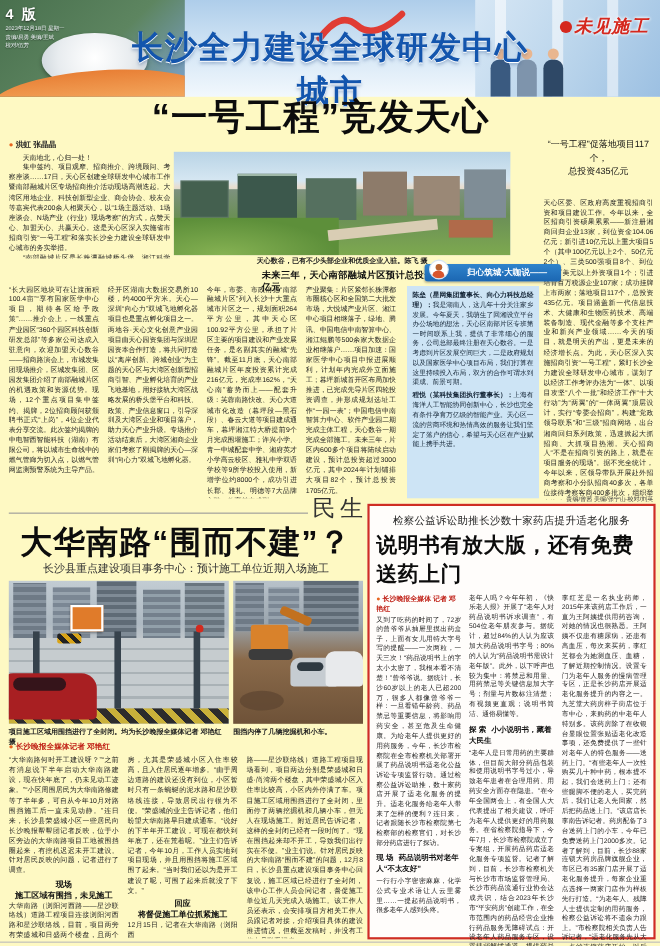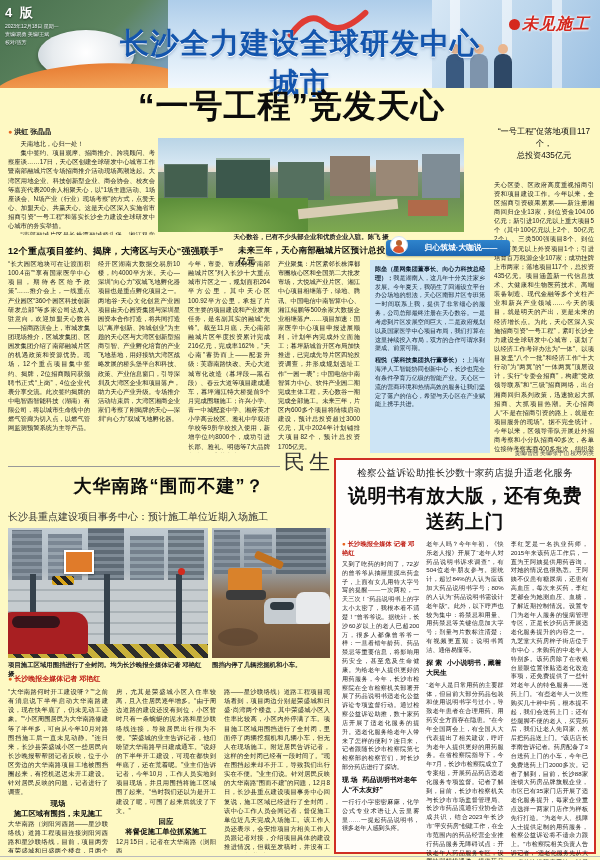--- a/index.html
+++ b/index.html
@@ -38,29 +38,29 @@
   .avatar{position:absolute;left:4px;top:-4px;width:16px;height:16px;border-radius:50%;background:#fff;overflow:hidden;border:1px solid #d7e6f4;}
   .avatar::before{content:"";position:absolute;left:4.5px;top:2.5px;width:6px;height:6px;border-radius:50%;background:#b8622f;}
   .avatar::after{content:"";position:absolute;left:2px;top:9px;width:11px;height:7px;border-radius:5px 5px 0 0;background:#d8552e;}
   .quote-box{left:370px;top:260px;width:120px;height:193px;background:#cde4f5;padding:5px 5px;box-sizing:border-box;}
   .quote-box .bt{font-size:6.1px;color:#123;}
   .qname{font-weight:bold;}
   
   .divider-line{left:8px;top:466px;width:272px;height:1px;background:#999;}
   .section-label{left:284px;top:448px;width:50px;font-size:21px;color:#333;letter-spacing:4px;font-weight:500;}
   .editors{right:6px;top:450px;width:210px;text-align:right;font-size:5.5px;color:#444;}
-  .ms-headline{left:8px;top:474px;width:322px;text-align:center;font-size:18px;font-weight:900;color:#0d0d0d;letter-spacing:1px;}
-  .ms-subhead{left:8px;top:510px;width:322px;text-align:left;font-size:10px;color:#333;}
+  .ms-headline{left:8px;top:474px;width:322px;text-align:center;font-size:29px;font-weight:900;color:#0d0d0d;letter-spacing:1px;}
+  .ms-subhead{left:8px;top:510px;width:322px;text-align:center;font-size:10px;color:#333;}
   .ms-photo1{left:8px;top:528px;width:200px;height:130px;background:linear-gradient(180deg,#c2ccd3 0%,#aeb9c2 30%,#c6cbce 45%);overflow:hidden;}
   .ms-photo2{left:212px;top:528px;width:118px;height:130px;background:linear-gradient(180deg,#b8c2ca 0%,#9aa5ae 30%,#8a6a4a 55%,#6e5238 100%);overflow:hidden;}
   .m-sub{display:block;text-align:center;font-weight:900;font-size:7.4px;color:#0d0d0d;}
   
   .red-box{left:334px;top:458px;width:262px;height:396px;border:2px solid #cf2e24;background:#fffdfb;box-sizing:border-box;padding:5px 6px;}
   .ph-kicker{text-align:center;font-size:9.5px;color:#222;margin-top:2px;letter-spacing:.3px;}
-  .ph-headline{text-align:center;font-size:19px;font-weight:900;color:#0c0c0c;margin:3px 0 5px;letter-spacing:.5px;}
+  .ph-headline{text-align:left;font-size:19px;font-weight:900;color:#0c0c0c;margin:3px 0 5px;letter-spacing:.5px;}
   .ph-cols{display:flex;gap:7px;height:330px;overflow:hidden;}
   .ph-col{flex:1;overflow:hidden;}
   .ph-col .bt{font-size:6.1px;}
   .ph-byline{color:#c02016;font-weight:bold;font-size:6.3px;margin-bottom:2px;}
   .p-sub{font-weight:900;font-size:6.8px;color:#0d0d0d;margin:3px 0;text-align:left;}
   .p-sub .lbl{letter-spacing:2px;margin-right:3px;}
   .bottom-rule{left:0;top:856px;width:600px;height:1px;background:#bbb;}
 </style>
 </head>
 <body>
@@ -115,21 +115,20 @@
     <div class="bld" style="left:250px;top:62px;width:40px;height:16px;background:#b06a4a"></div>
   </div>
   <div class="abs caption" style="left:158px;top:233px;width:306px">天心数谷，已有不少头部企业和优质企业入驻。陈飞 摄</div>
 
   <div class="abs clip" style="left:494px;top:126px;width:100px;height:328px">
     <div class="sidebar-title">“一号工程”促落地项目117个，</div>
     <div class="sidebar-title" style="margin-bottom:18px">总投资435亿元</div>
     <div class="bt ind">天心区委、区政府高度重视招商引资和项目建设工作。今年以来，全区招商引资硕果累累——新注册湘商回归企业13家，到位资金104.06亿元；新引进10亿元以上重大项目5个（其中100亿元以上2个、50亿元2个）、三类500强项目8个、到位600万美元以上外资项目1个；引进培育百万税源企业107家；成功挂牌上市两家；落地项目117个，总投资435亿元。项目涵盖新一代信息技术、大健康和生物医药技术、高端装备制造、现代金融等多个支柱产业和新兴产业领域……今天的项目，就是明天的产出，更是未来的经济增长点。为此，天心区深入实施招商引资“一号工程”，紧盯长沙全力建设全球研发中心城市，谋划了以经济工作考评办法为“一体”、以项目攻坚“八个一批”和经济工作“十大行动”为“两翼”的“一体两翼”顶层设计，实行“专委会招商”，构建“党政领导联系”和“三级”招商网络，出台湘商回归系列政策，迅速掀起大抓招商、大抓项目热潮。天心招商人“不是在招商引资的路上，就是在项目服务的现场”。据不完全统计，今年以来，区领导带队开展赴外招商考察和小分队招商40多次，各单位接待考察客商400多批次，组织举办湘商回归恳谈会、大湾区商协会专场活动20多场。“家乡人不应仅关心企业飞得高不高，更关心飞得累不累。”天心区相关负责人表示，将以最大的诚意、最快的速度、最高的礼遇，让企业放心扎根天心、赢在天心。</div>
   </div>
 
-  <div class="abs mid-sub" style="left:8px;top:245px;width:224px">12个重点项目签约、揭牌，大湾区与天心“强强联手”</div>
   <div class="abs mid-sub" style="left:238px;top:245px;width:186px;font-size:8.4px">未来三年，天心南部融城片区预计总投资超3000亿元</div>
   <div class="abs ribbon">
     <div class="avatar"></div>
     <span style="margin-left:26px">归心筑城·大咖说——</span>
   </div>
 
   <div class="abs bt ind clip" style="left:8px;top:259px;width:82px;height:194px">“长大园区地块可在让渡面积100.4亩”“享有国家医学中心项目，期待各区给予政策”……推介会上，一线重点产业园区“360个园区科技创新研发总部”等多家公司达成入驻意向，欢迎加盟天心数谷——招商路演会上，市城发集团现场推介，区城发集团、区园发集团介绍了南部融城片区的机遇政策和资源优势。现场，12个重点项目集中签约、揭牌，2位招商顾问获颁聘书正式“上岗”，4位企业代表分享交流。此次签约揭牌的中电智西智能科技（湖南）有限公司，将以城市生命线中的燃气管廊为切入点，以燃气管网监测预警系统为主导产品。</div>
   <div class="abs bt ind clip" style="left:98px;top:259px;width:82px;height:194px">经开区湖南大数据交易所10楼，约4000平方米。天心—深圳“向心力”双城飞地孵化器项目也是重点孵化项目之一。两地谷·天心文化创意产业园项目由天心园资集团与深圳星园资本合作打造，将共同打造以“离岸创新、跨城创业”为主题的天心区与大湾区创新型招商引智、产业孵化培育的产业飞地基地，用好接轨大湾区战略发展的桥头堡平台和科技、政策、产业信息窗口，引导深圳及大湾区企业和项目落户，助力天心产业升级。专场推介活动结束后，大湾区湘商企业家们考察了刚揭牌的天心—深圳“向心力”双城飞地孵化器。</div>
   <div class="abs bt ind clip" style="left:188px;top:259px;width:82px;height:194px">今年，市委、市政府把“南部融城片区”列入长沙十大重点城市片区之一，规划面积264平方公里，其中天心区100.92平方公里，承担了片区主要的项目建设和产业发展任务，是名副其实的融城“先锋”。截至11月底，天心南部融城片区年度投资累计完成216亿元，完成率162%，“天心南”蓄势而上——配套升级：芙蓉南路快改、天心大道城市化改造（暮坪段—黑石段）、春云大道等项目建成通车，暮坪湘江特大桥提前9个月完成围堰施工；许兴小学、青一中城配套中学、湘府英才小学高云校区、雅礼中学双语学校等9所学校投入使用，新增学位约8000个，成功引进长郡、雅礼、明德等7大品牌入驻，教育基本成型。</div>
   <div class="abs bt ind clip" style="left:278px;top:259px;width:82px;height:194px">产业聚集：片区紧邻长株潭都市圈核心区和全国第二大批发市场，大悦城产业片区、湘江中心项目相继落子，绿地、腾讯、中国电信中南智算中心、湘江鲲鹏等500余家大数据企业相继落户……项目加速：国家医学中心项目申报进展顺利，计划年内完成外立面施工；暮坪新城首开区布局加快推进，已完成先导片区四轮投资调查，并形成规划选址工作“一园一表”；中国电信中南智算力中心、软件产业园二期完成主体工程，天心数谷一期完成全部施工。未来三年，片区内600多个项目将陆续启动建设，预计总投资超过3000亿元，其中2024年计划铺排大项目82个，预计总投资1705亿元。</div>

